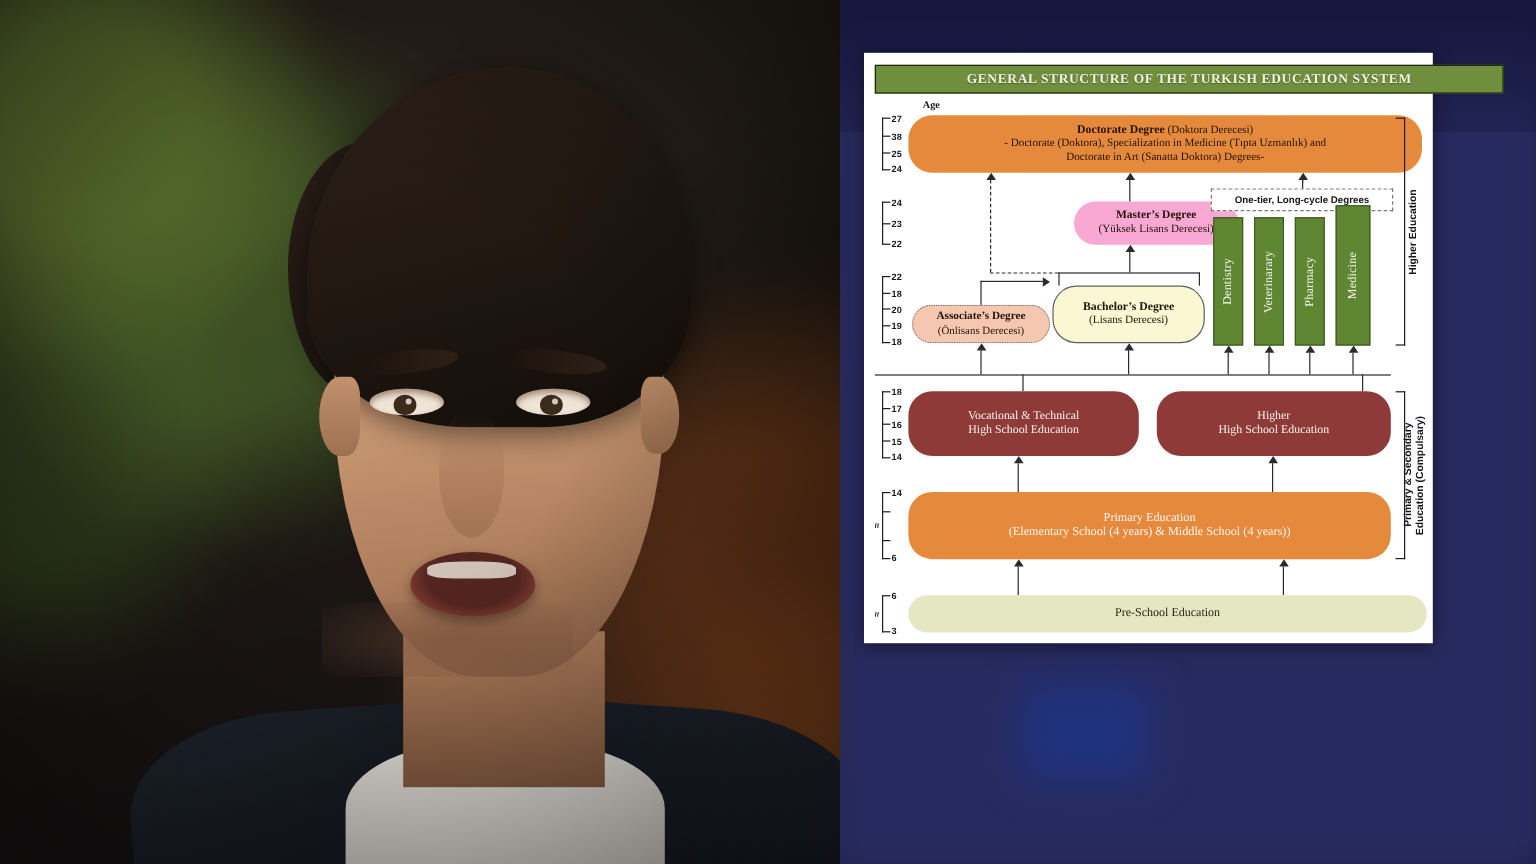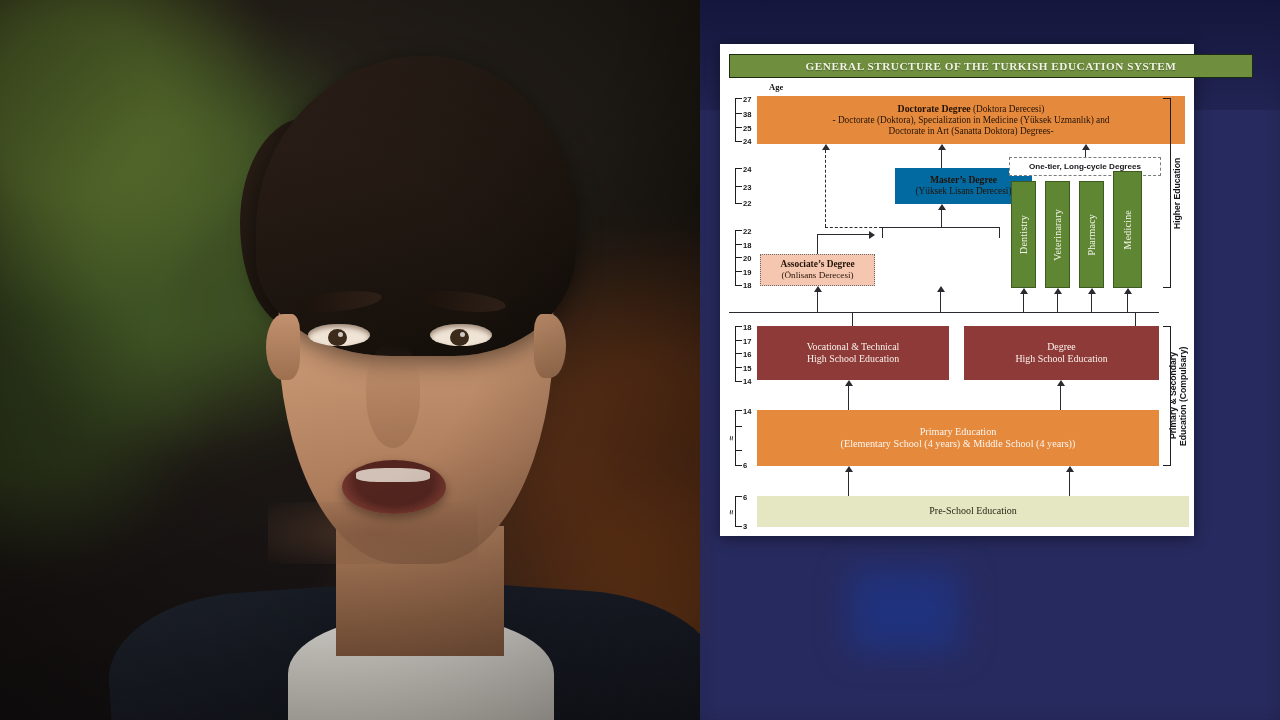--- a/index.html
+++ b/index.html
@@ -182,35 +182,36 @@
     margin-left: 40px;
   }
 
   
   .bx {
     position: absolute;
     display: flex; flex-direction: column; align-items: center; justify-content: center;
     text-align: center;
     font-family: "Liberation Serif", serif;
     line-height: 1.22;
+    border-radius: 20px;
   }
   .bx .l1 { display:block; }
   .bx .l2 { display:block; }
   .bx .l3 { display:block; }
 
   .doctorate {
     left: 37px; top: 52px; width: 428px; height: 48px;
     background: #e5893d; color: #231306;
     font-size: 9.3px;
   }
   .doctorate b { font-size: 9.8px; }
 
   .masters {
     left: 175px; top: 124px; width: 137px; height: 36px;
-    background: #0369a1; color: #231306; font-size: 9.3px;
+    background: #f9a8d4; color: #231306; font-size: 9.3px;
   }
   .masters b { font-size: 9.6px; }
 
   .bachelors {
     left: 157px; top: 194px; width: 127px; height: 48px;
     background: #fcf7d3; border: 1.1px solid #5f5f5f;
     color: #231306; font-size: 9.4px;
   }
   .bachelors b { font-size: 9.8px; }
 
@@ -486,29 +487,33 @@
       <div class="dash-h" style="left:105px; top:183px; width:57px;"></div>
       <div class="dash-v" style="left:105px; top:106px; height:77px;"></div>
       <div class="arrow-up" style="left:101.5px; top:100px;"></div>
 
       <div class="dash-v" style="left:365px; top:106px; height:9px;"></div>
       <div class="ln vln" style="left:365px; top:106px; height:9px;"></div>
       <div class="arrow-up" style="left:361.5px; top:100px;"></div>
 
       <div class="bx doctorate">
         <span class="l1"><b>Doctorate Degree</b><span> (Doktora Derecesi)</span></span>
-        <span class="l2">- Doctorate (Doktora), Specialization in Medicine (Yüksek Uzmanlık) and</span>
+        <span class="l2">- Doctorate (Doktora), Specialization in Medicine (Tıpta Uzmanlık) and</span>
         <span class="l3">Doctorate in Art (Sanatta Doktora) Degrees-</span>
       </div>
 
       <div class="bx masters">
         <b>Master’s Degree</b>
         <span class="l2">(Yüksek Lisans Derecesi)</span>
       </div>
 
+      <div class="bx bachelors">
+        <b>Bachelor’s Degree</b>
+        <span class="l2">(Lisans Derecesi)</span>
+      </div>
 
       <div class="bx associates">
         <b>Associate’s Degree</b>
         <span class="l2">(Önlisans Derecesi)</span>
       </div>
 
       <div class="onetier-box">
         <span>One-tier, Long-cycle Degrees</span>
       </div>
 
@@ -524,21 +529,21 @@
       <div class="gcol gc4">
         <span>Medicine</span>
       </div>
 
       <div class="bx vtech">
         <span class="l1">Vocational &amp; Technical</span>
         <span class="l2">High School Education</span>
       </div>
 
       <div class="bx genhs">
-        <span class="l1">Degree</span>
+        <span class="l1">Higher</span>
         <span class="l2">High School Education</span>
       </div>
 
       <div class="bx primary">
         <span class="l1">Primary Education</span>
         <span class="l2">(Elementary School (4 years) &amp; Middle School (4 years))</span>
       </div>
 
       <div class="bx preschool">
         <span class="l1">Pre-School Education</span>

